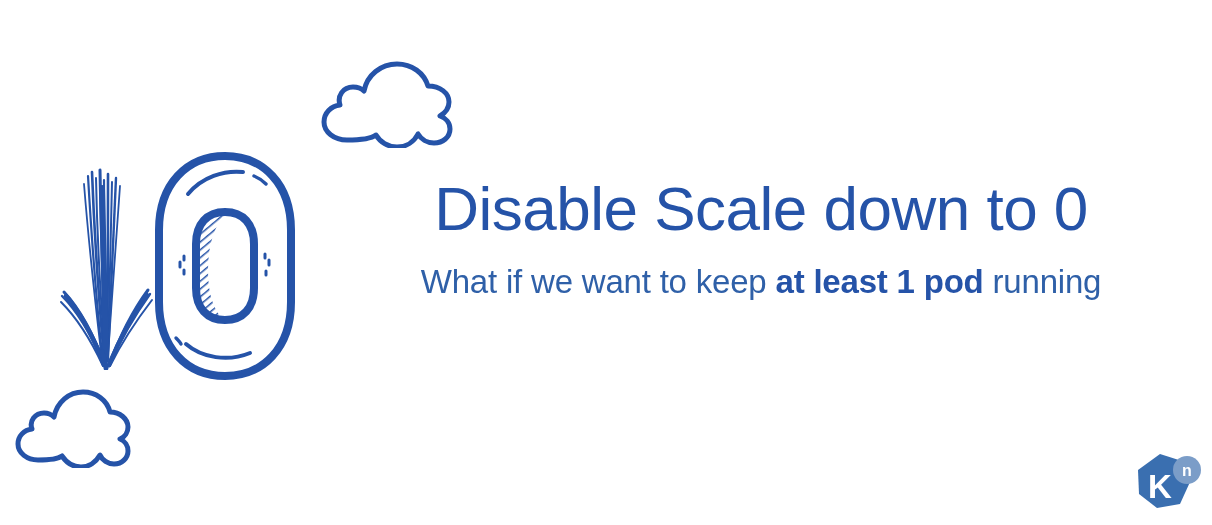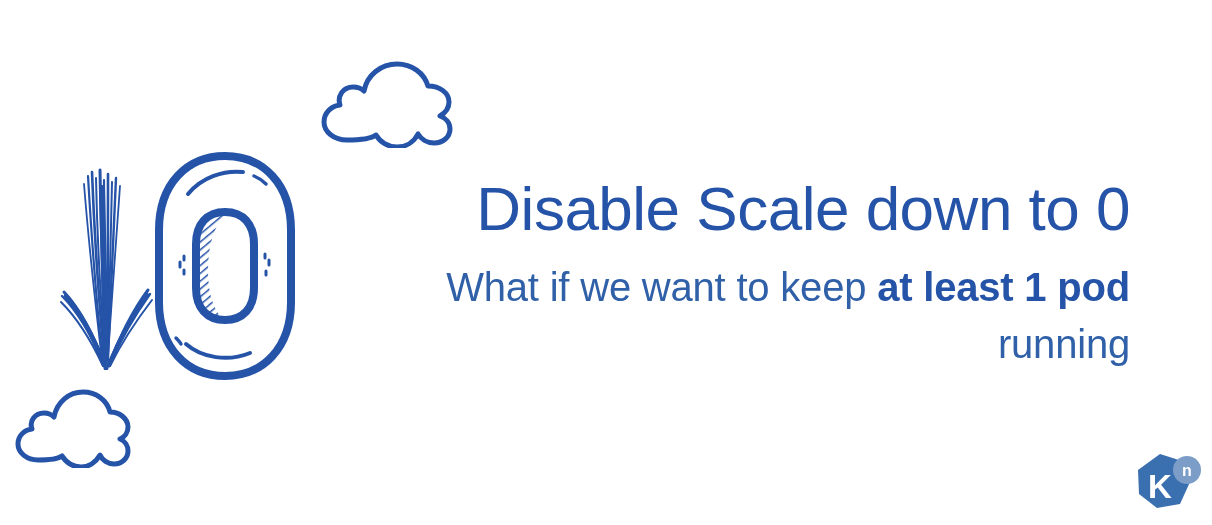--- a/index.html
+++ b/index.html
@@ -25,37 +25,37 @@
     pointer-events: none;
   }
   #cloud-top    { left: 314px; top:  56px; width: 145px; height:  92px; }
   #cloud-bottom { left:  10px; top: 384px; width: 122px; height:  84px; }
   #arrow-down   { left:  58px; top: 168px; width: 100px; height: 202px; }
   #zero-sketch  { left: 150px; top: 150px; width: 150px; height: 232px; }
 
   
   #text-block {
     position: absolute;
-    left: 360px;
+    left: 376px;
     top: 176px;
     width: 770px;
-    text-align: right;
+    text-align: center;
   }
   #page-title {
     font-size: 62px;
     line-height: 1.08;
     font-weight: 400;
     color: #2553a8;
     letter-spacing: -0.5px;
     margin: 0;
     white-space: nowrap;
   }
   #subtitle {
     margin: 16px 0 16px 0;
-    font-size: 40px;
+    font-size: 33px;
     line-height: 1.42;
     font-weight: 400;
     color: #2f60a8;
     letter-spacing: -0.2px;
   }
   #subtitle .em {
     font-weight: 700;
     color: #2553a8;
   }
   .sub-line { display: block; }

